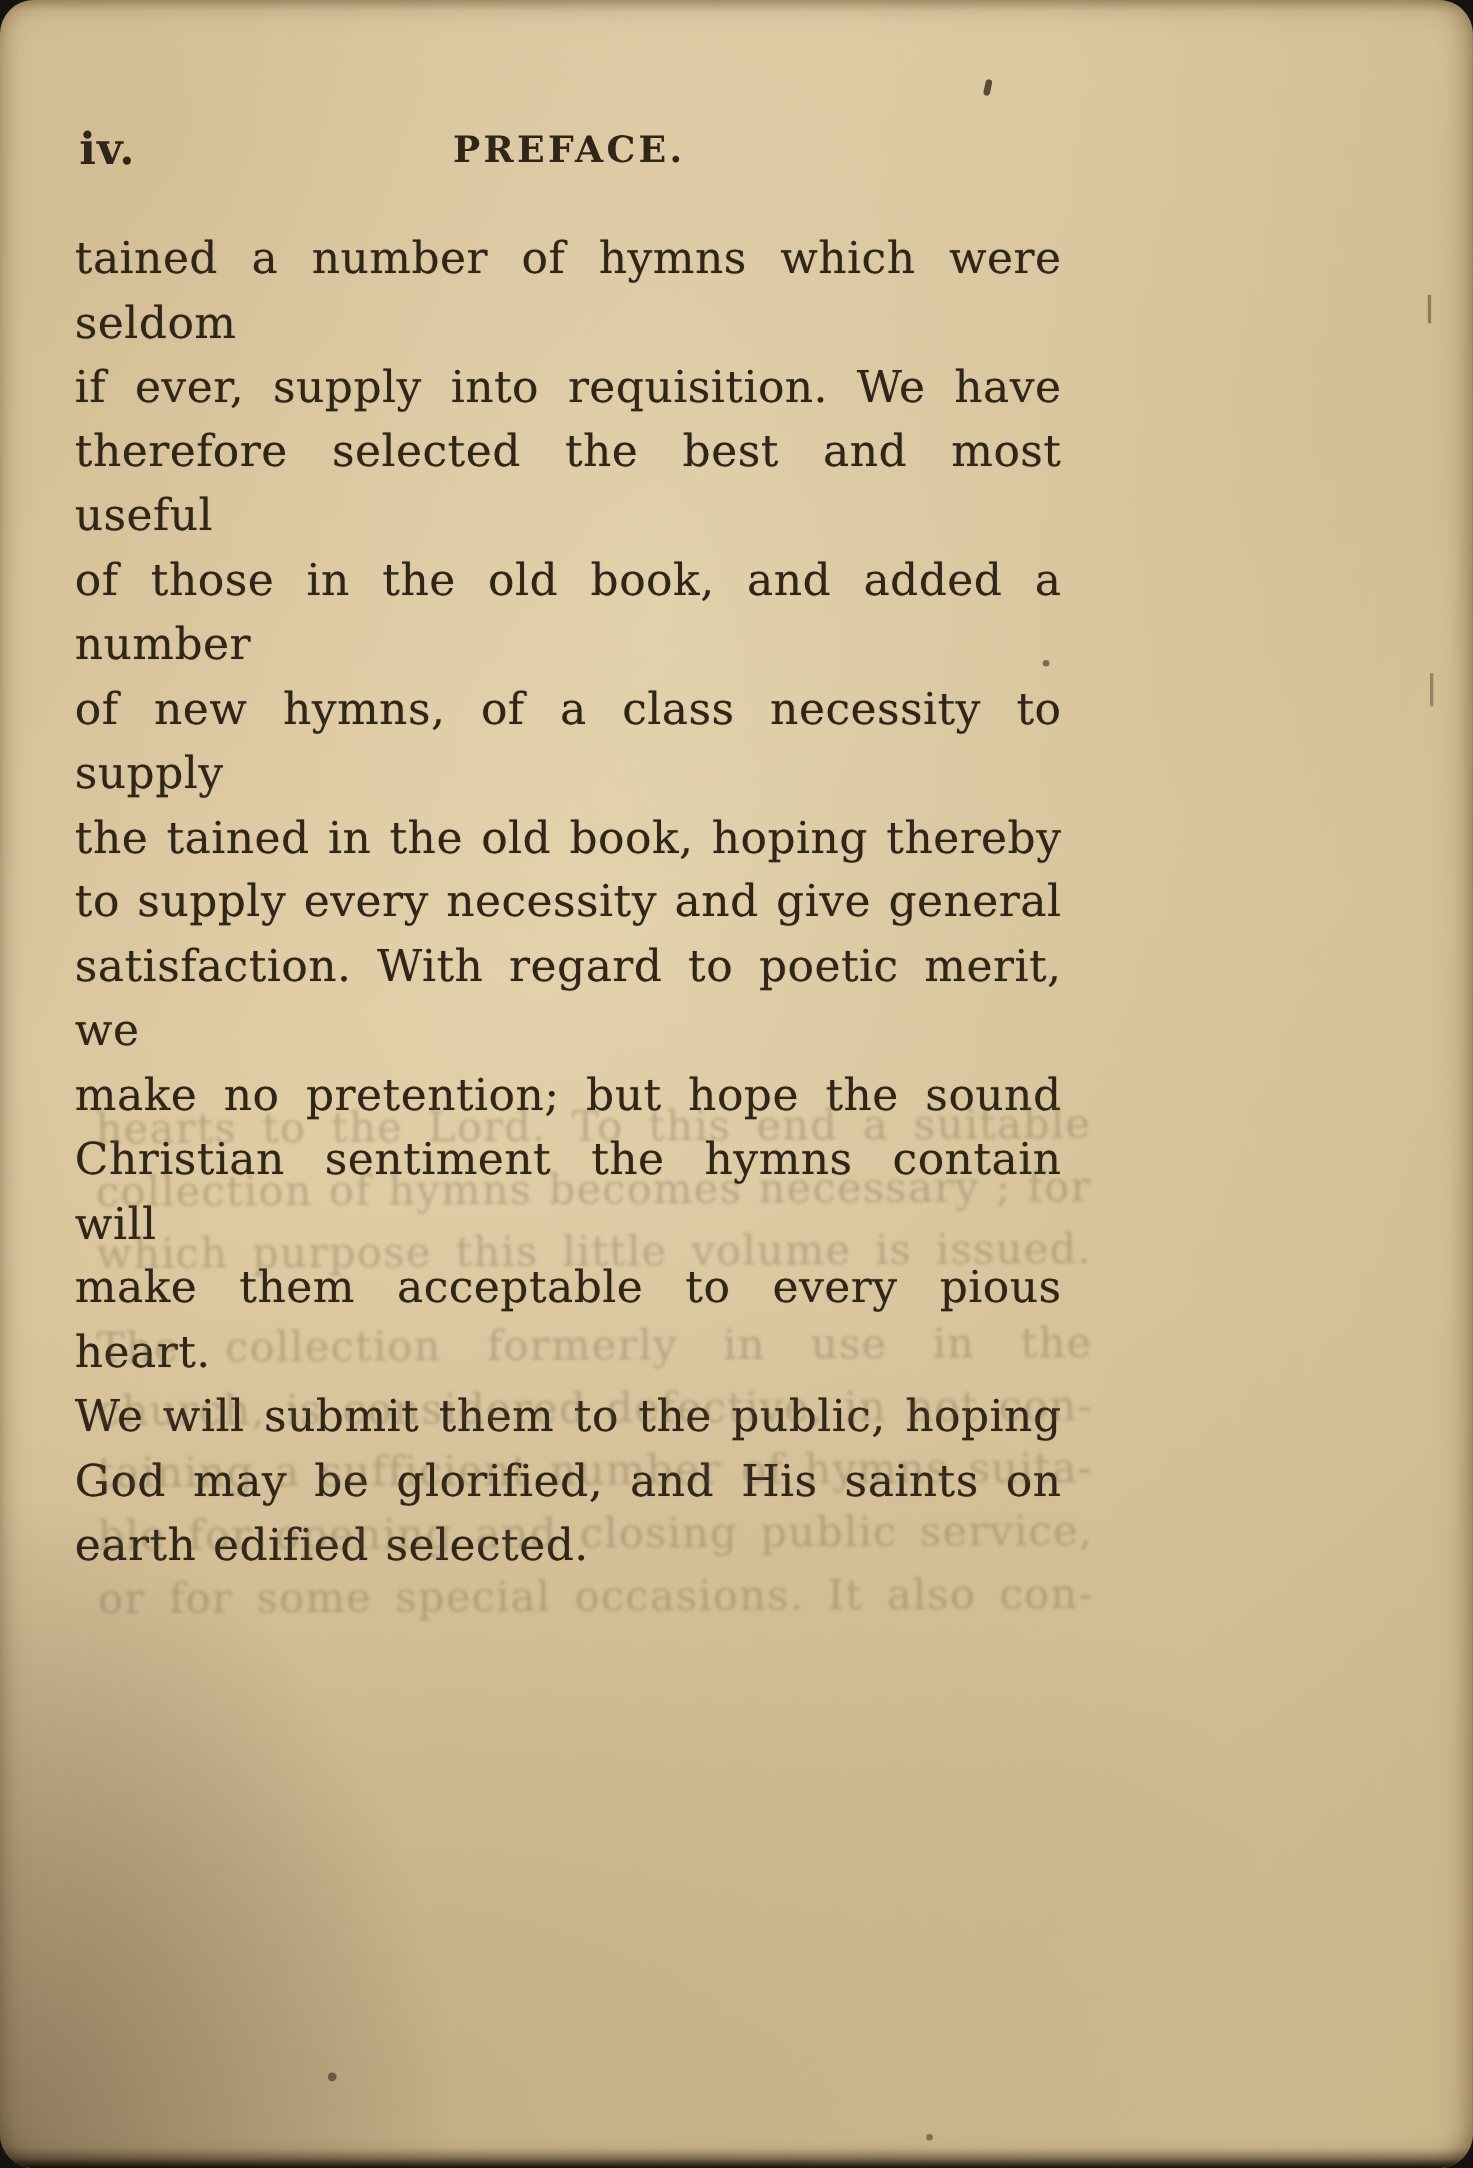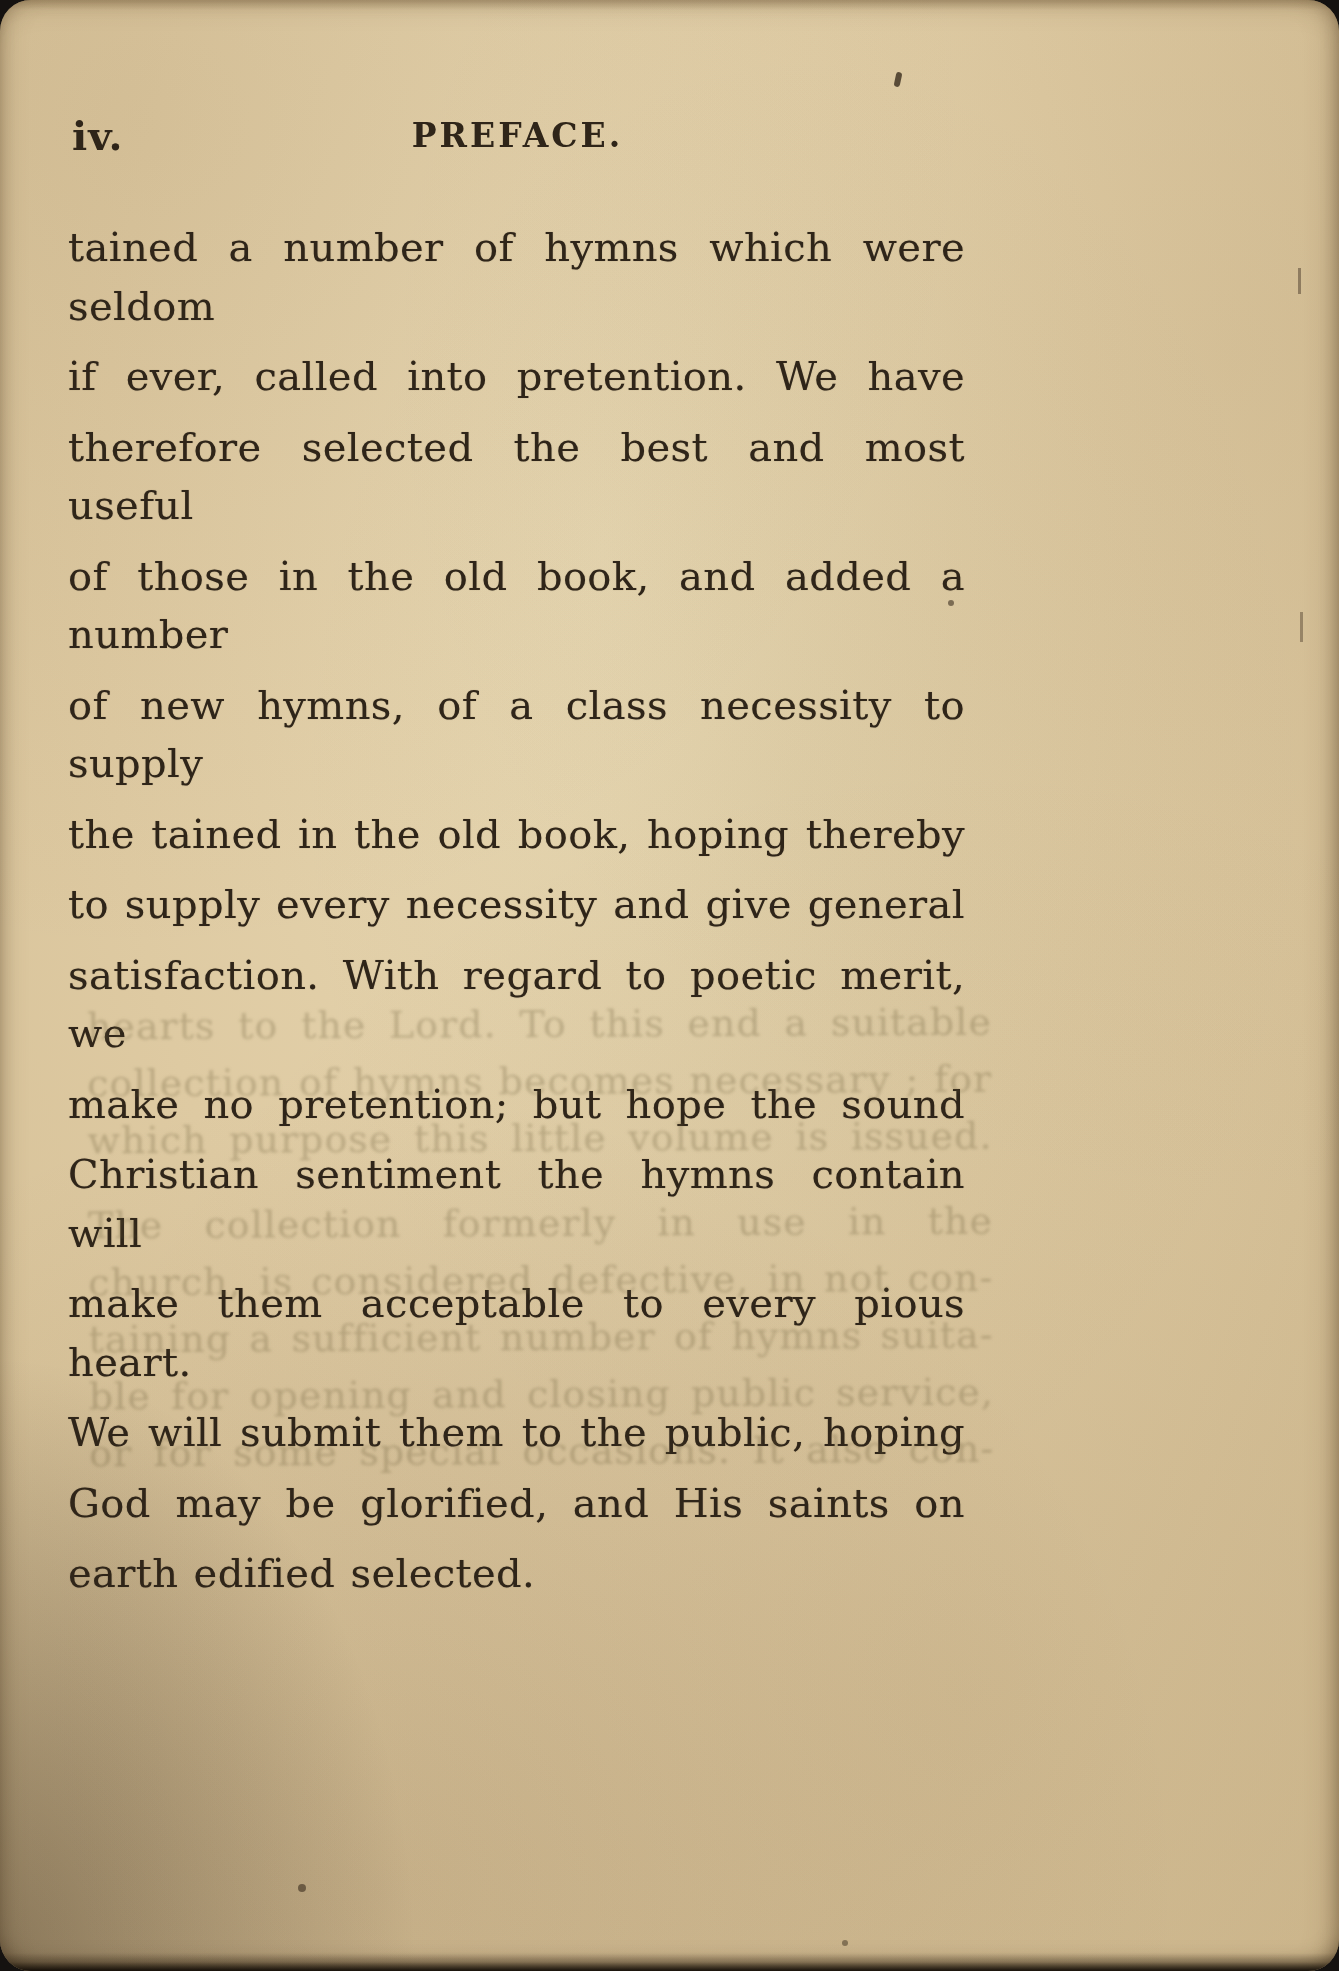--- a/index.html
+++ b/index.html
@@ -54,21 +54,21 @@
     text-align: center;
     font-size: 33px; font-weight: bold; letter-spacing: 3px;
   }
 
   .body-text {
     position: absolute; left: 68px; top: 206px; width: 897px;
     font-size: 40px; line-height: 58.5px;
     letter-spacing: 0.4px; word-spacing: 2px;
     text-shadow: 0 0 1px rgba(47,37,25,.35);
   }
-  .text-line { text-align: justify; text-align-last: justify; margin-top: 12px; }
+  .text-line { text-align: justify; text-align-last: justify; }
   .text-line.last { text-align-last: left; }
 
   .ghost {
     position: absolute; left: 88px; top: 996px; width: 905px;
     font-size: 38px; line-height: 57px; letter-spacing: 1px;
     color: rgba(104,90,54,.30);
     filter: blur(1.6px);
     transform: rotate(-0.3deg);
     pointer-events: none;
   }
@@ -89,21 +89,21 @@
 <div class="scan">
   <div class="texture"></div>
 
   <div class="page-header">
     <span class="page-number">iv.</span>
     <span class="page-title">PREFACE.</span>
   </div>
 
   <div class="body-text">
     <div class="text-line">tained a number of hymns which were seldom</div>
-    <div class="text-line">if ever, called into pretention.  We have</div>
+    <div class="text-line">if ever, supply into requisition.  We have</div>
     <div class="text-line">therefore selected the best and most useful</div>
     <div class="text-line">of those in the old book, and added a number</div>
     <div class="text-line">of new hymns, of a class necessity to supply</div>
     <div class="text-line">the tained in the old book, hoping thereby</div>
     <div class="text-line">to supply every necessity and give general</div>
     <div class="text-line">satisfaction.  With regard to poetic merit, we</div>
     <div class="text-line">make no pretention; but hope the sound</div>
     <div class="text-line">Christian sentiment the hymns contain will</div>
     <div class="text-line">make them acceptable to every pious heart.</div>
     <div class="text-line">We will submit them to the public, hoping</div>

